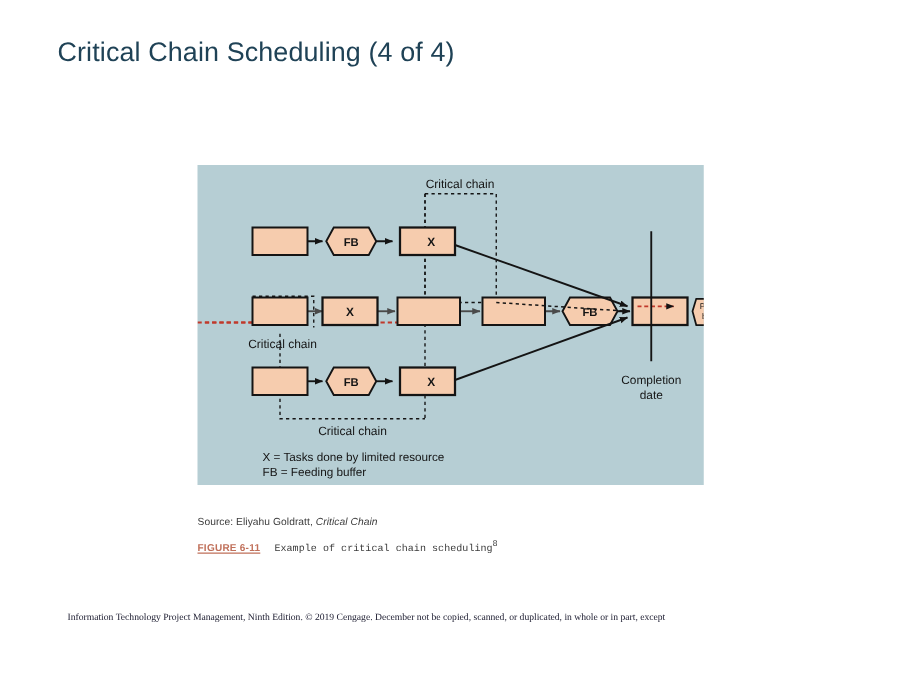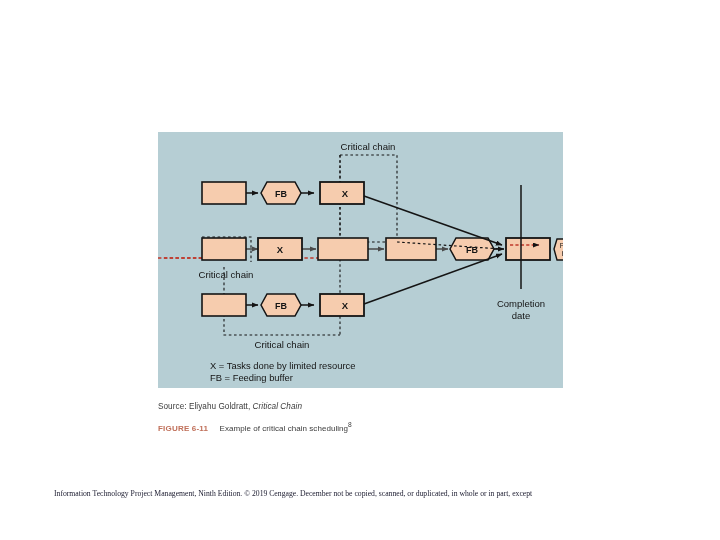--- a/index.html
+++ b/index.html
@@ -41,60 +41,63 @@
     width: 405px;
     height: 256px;
     background: #b6ced4;
   }
   #diagram-svg {
     display: block;
     width: 405px;
     height: 256px;
   }
   .fig-source {
-    margin-top: 14px;
+    margin-top: 25px;
     font-size: 8.2px;
     color: #3b3b3b;
     font-family: "Liberation Sans", sans-serif;
     letter-spacing: 0.05px;
   }
   .fig-source .italic {
     font-style: italic;
   }
   .fig-caption {
     margin-top: 10px;
     font-size: 8px;
     color: #3b3b3b;
     font-family: "Liberation Sans", sans-serif;
     letter-spacing: 0.05px;
   }
   .fig-caption .fig-num {
     color: #c0705a;
     font-weight: bold;
     letter-spacing: 0.2px;
+    text-decoration: underline;
   }
   .fig-caption .fig-text {
     margin-left: 9px;
+    font-family: Liberation Mono, monospace;
   }
   #footer {
     position: absolute;
     left: 54px;
     top: 489px;
     width: 634px;
     font-family: "Liberation Serif", serif;
     font-size: 7.7px;
     line-height: 1.42;
     color: #1a1a2e;
   }
 </style>
 </head>
 <body>
 
 <div id="slide">
 
+  <div id="slide-title">Critical Chain Scheduling (4 of 4)</div>
 
   <div id="figure-block">
 
     <div id="diagram-panel">
       <svg id="diagram-svg" viewBox="0 0 405 256" xmlns="http://www.w3.org/2000/svg">
         <defs>
           <marker id="arrowBlack" markerWidth="7" markerHeight="7" refX="6.2" refY="2.6" orient="auto" markerUnits="userSpaceOnUse">
             <path d="M0,0 L6.6,2.6 L0,5.2 z" fill="#141414"></path>
           </marker>
           <marker id="arrowGray" markerWidth="7" markerHeight="7" refX="6.2" refY="2.6" orient="auto" markerUnits="userSpaceOnUse">

